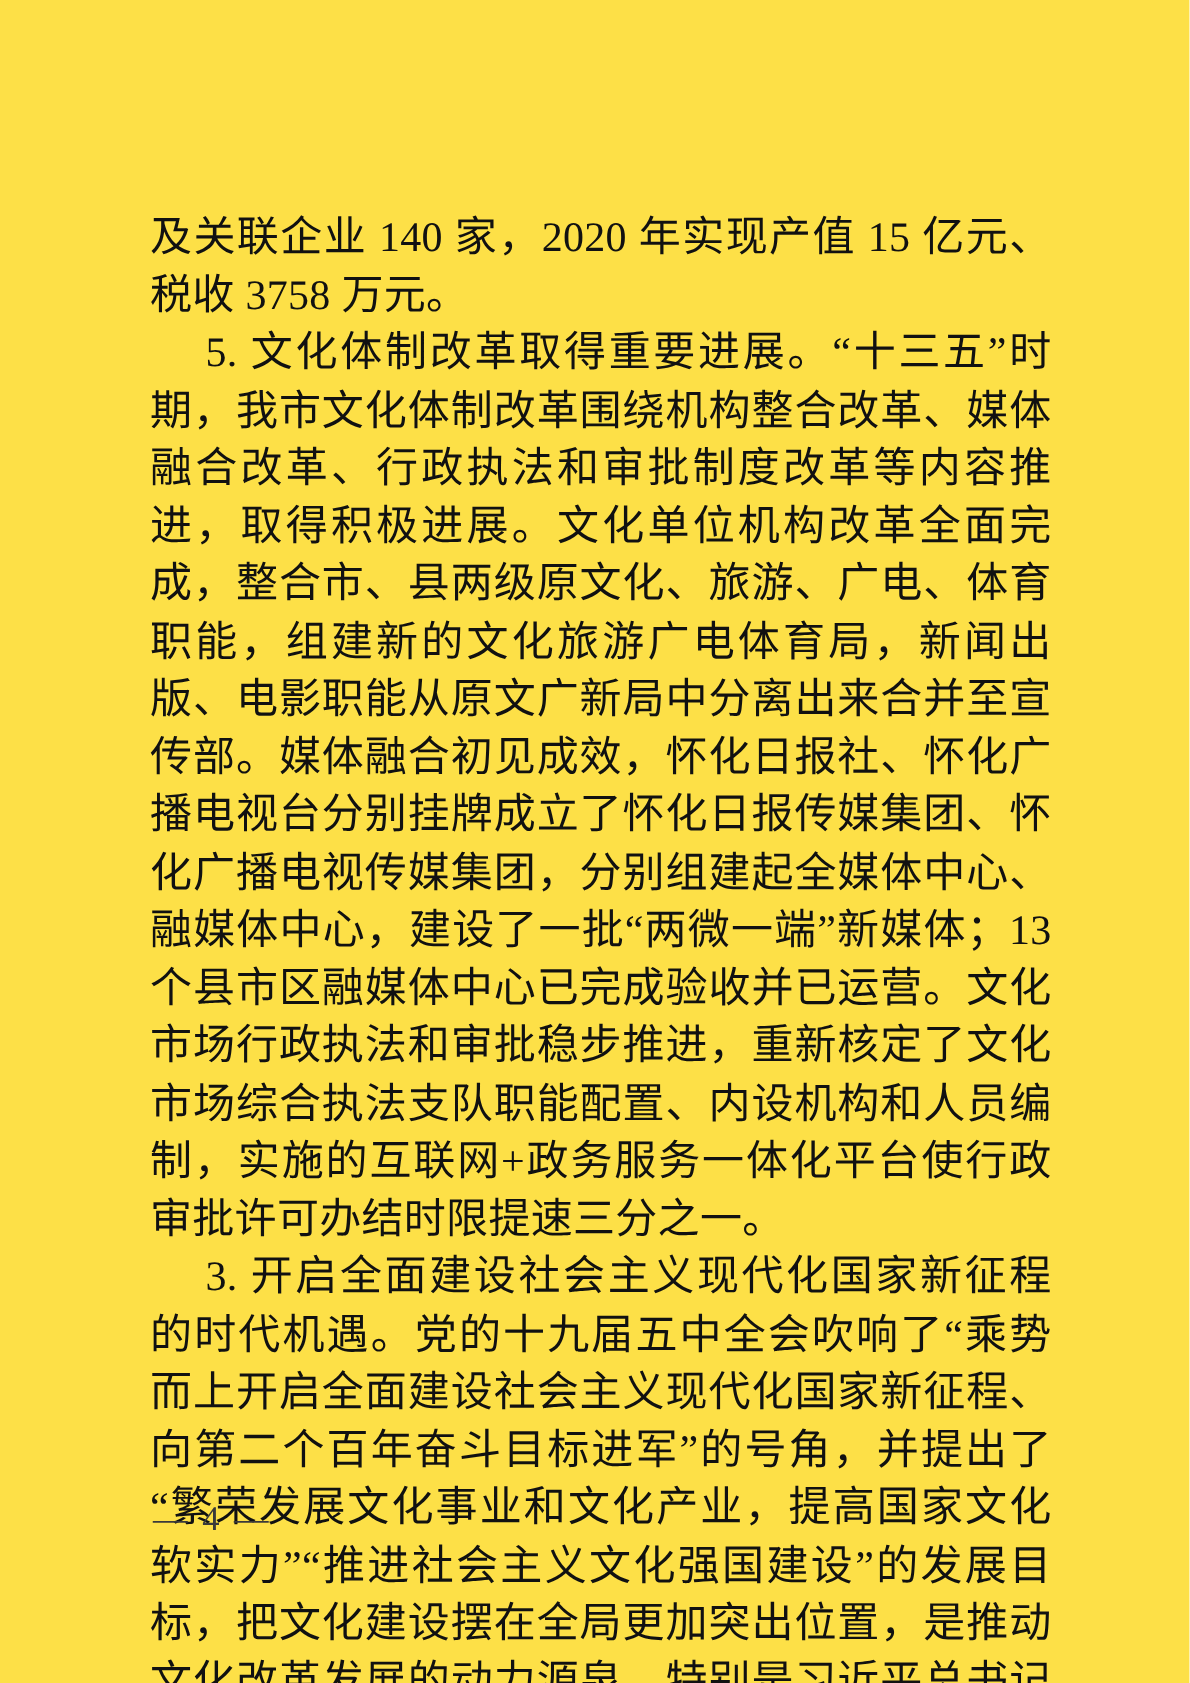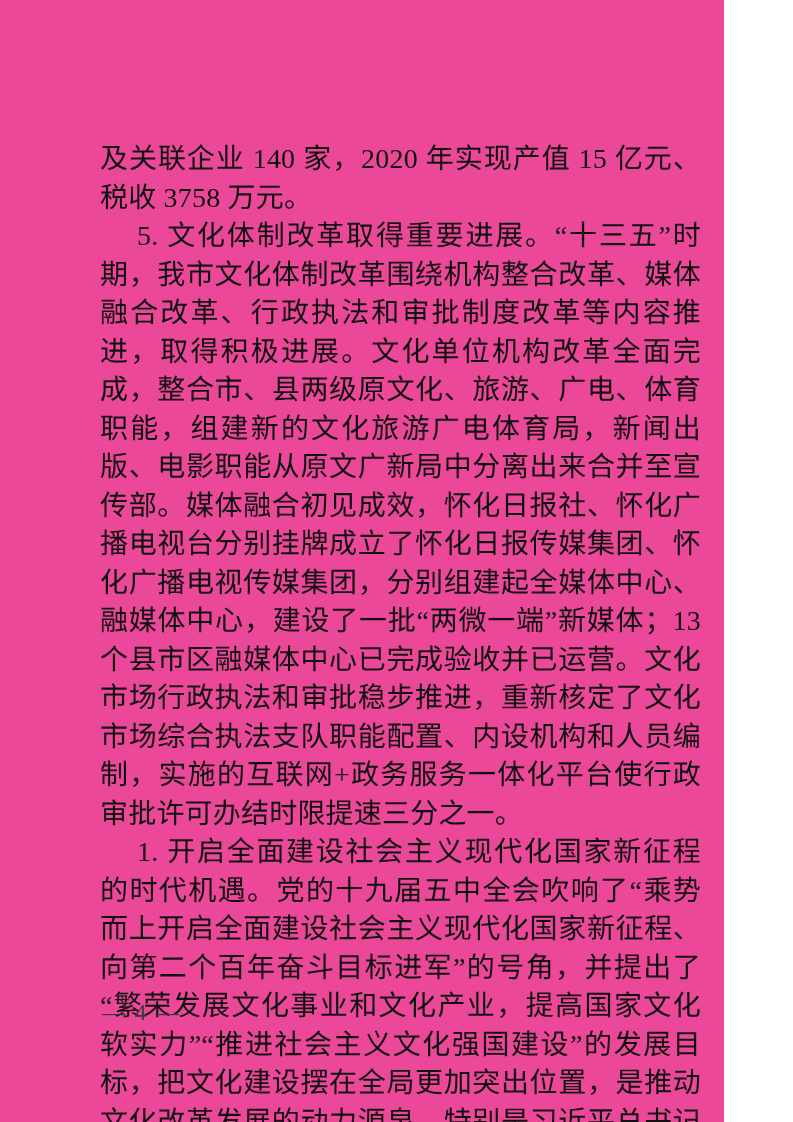--- a/index.html
+++ b/index.html
@@ -2,23 +2,23 @@
 <html lang="zh-CN"><head>
 <meta charset="utf-8">
 <style>
   html, body {
     margin: 0;
     padding: 0;
     background: #ffffff;
   }
   .page {
     position: relative;
-    width: 724px;
+    width: 793px;
     height: 1122px;
-    background: #ec4899;
+    background: #fde047;
     overflow: hidden;
     font-family: "Liberation Serif", "DejaVu Serif", serif;
     color: #111111;
   }
   .text-block {
     position: absolute;
     left: 100px;
     top: 140px;
     width: 601px;
     font-size: 28px;
@@ -51,19 +51,19 @@
 
 <div class="page">
 
   <div class="text-block">
 
     <p class="para continuation"><span class="run">及关联企业 140 家，2020 年实现产值 15 亿元、税收 3758 万元。</span></p>
 
     <p class="para"><span class="run run-bold">5. 文化体制改革取得重要进展。</span><span class="run">“十三五”时期，我市文化体制改革围绕机构整合改革、媒体融合改革、行政执法和审批制度改革等内容推进，取得积极进展。文化单位机构改革全面完成，整合市、县两级原文化、旅游、广电、体育职能，组建新的文化旅游广电体育局，新闻出版、电影职能从原文广新局中分离出来合并至宣传部。媒体融合初见成效，怀化日报社、怀化广播电视台分别挂牌成立了怀化日报传媒集团、怀化广播电视传媒集团，分别组建起全媒体中心、融媒体中心，建设了一批“两微一端”新媒体；13 个县市区融媒体中心已完成验收并已运营。文化市场行政执法和审批稳步推进，重新核定了文化市场综合执法支队职能配置、内设机构和人员编制，实施的互联网+政务服务一体化平台使行政审批许可办结时限提速三分之一。</span></p>
 
 
-    <p class="para"><span class="run run-bold">1. 开启全面建设社会主义现代化国家新征程的时代机遇。</span><span class="run">党的十九届五中全会吹响了“乘势而上开启全面建设社会主义现代化国家新征程、向第二个百年奋斗目标进军”的号角，并提出了“繁荣发展文化事业和文化产业，提高国家文化软实力”“推进社会主义文化强国建设”的发展目标，把文化建设摆在全局更加突出位置，是推动文化改革发展的动力源泉。特别是习近平总书记 2018 年 8 月在全国宣传思想工作会议上的重要讲话精神、2019 年 8 月印发的《中国共产党宣传工作条例》和习近平总书记 2020</span></p>
+    <p class="para"><span class="run run-bold">3. 开启全面建设社会主义现代化国家新征程的时代机遇。</span><span class="run">党的十九届五中全会吹响了“乘势而上开启全面建设社会主义现代化国家新征程、向第二个百年奋斗目标进军”的号角，并提出了“繁荣发展文化事业和文化产业，提高国家文化软实力”“推进社会主义文化强国建设”的发展目标，把文化建设摆在全局更加突出位置，是推动文化改革发展的动力源泉。特别是习近平总书记 2018 年 8 月在全国宣传思想工作会议上的重要讲话精神、2019 年 8 月印发的《中国共产党宣传工作条例》和习近平总书记 2020</span></p>
 
   </div>
 
   <div class="footer">— 4 —</div>
 
 </div>
 
 </body></html>

